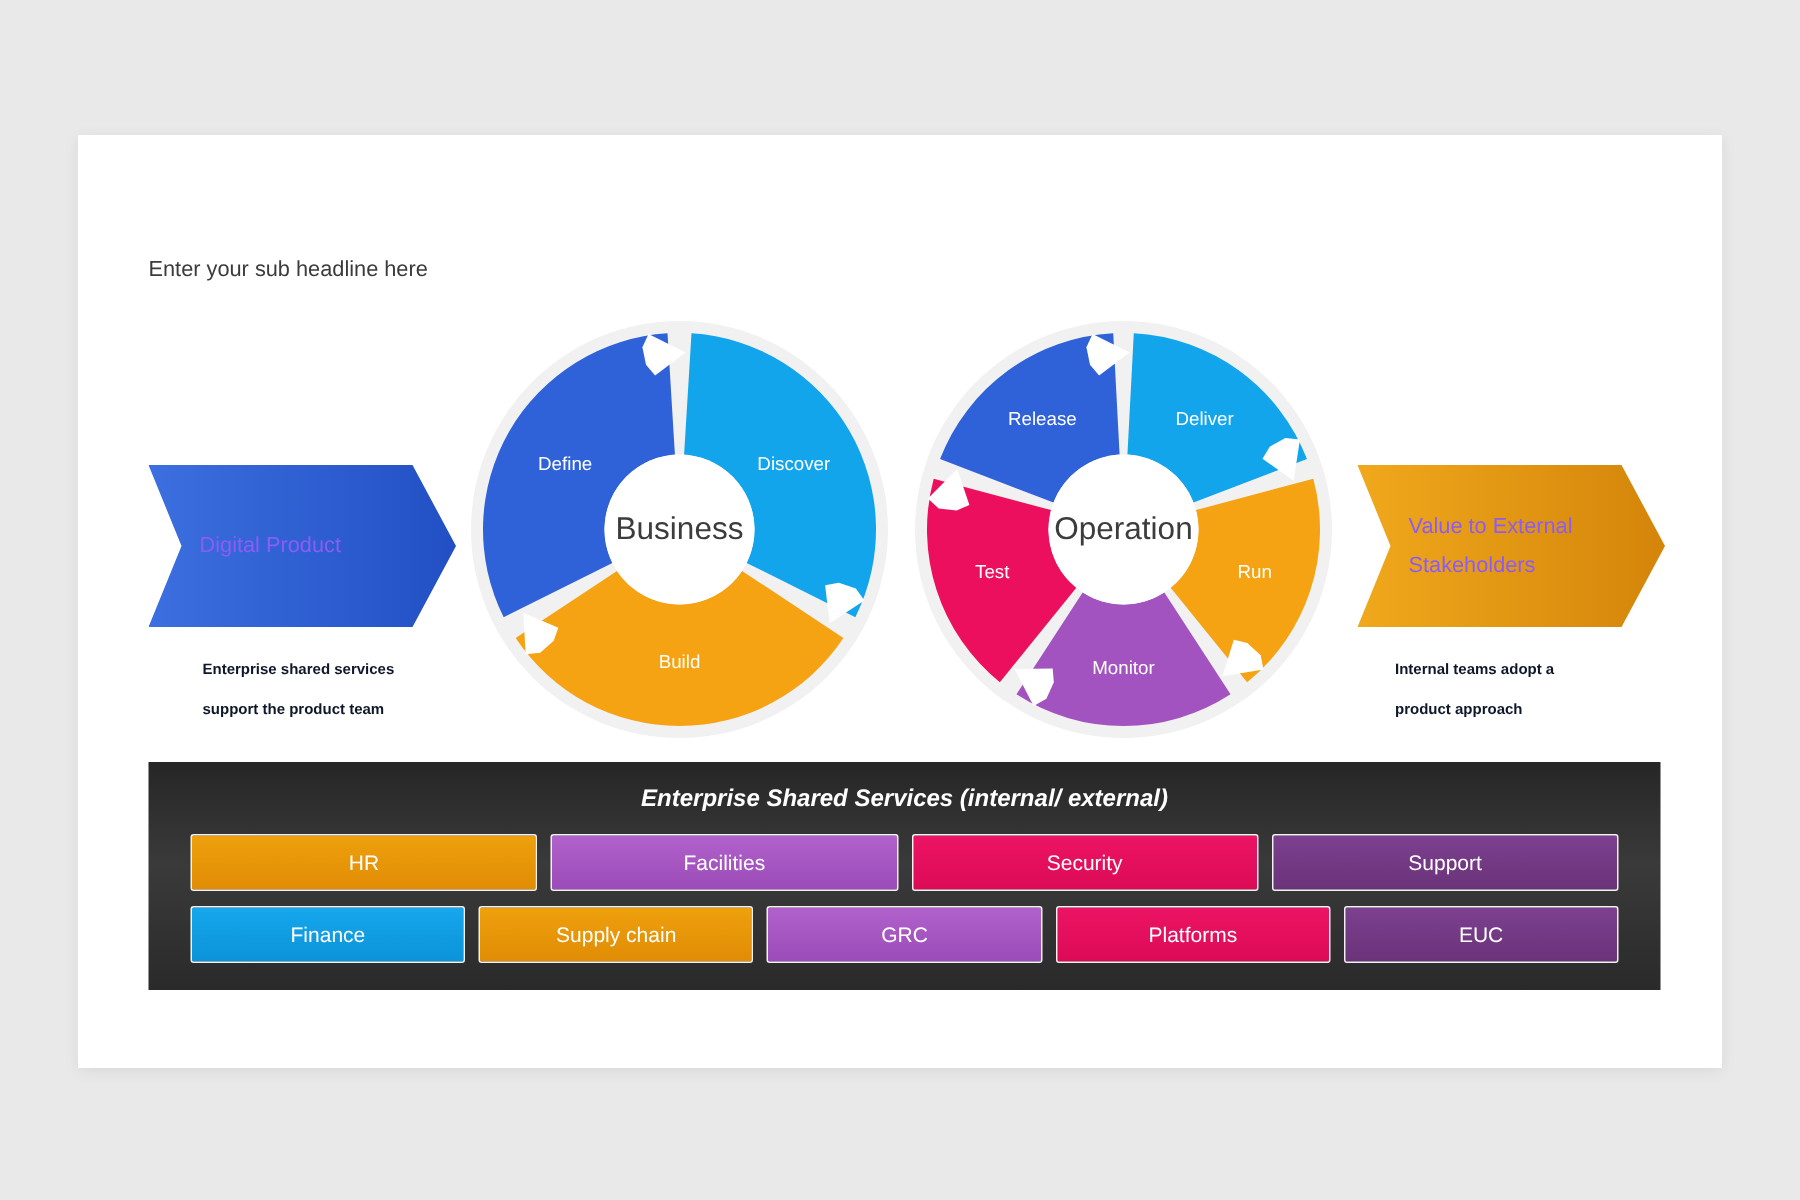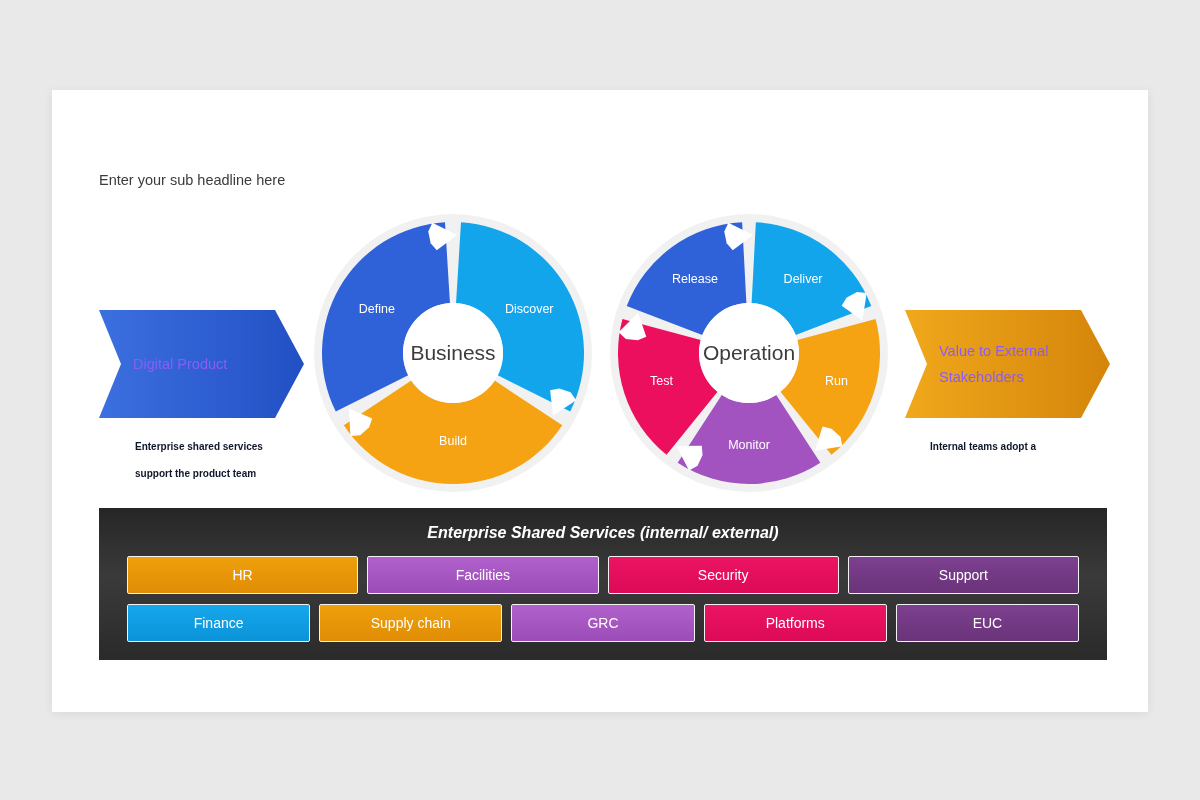--- a/index.html
+++ b/index.html
@@ -125,20 +125,21 @@
       <path d="M0,0 L176,0 L205,54 L176,108 L0,108 L22,54 Z" fill="url(#gR)"></path>
     </svg>
     <div class="chev-label">
       <div>Value to External</div>
       <div>Stakeholders</div>
     </div>
   </div>
 
   <div class="side-note" id="note-right">
     <div>Internal teams adopt a</div>
+    <div>product approach</div>
   </div>
 
   <div class="wheel" id="wheel-business">
     <svg viewBox="0 0 290 290">
       <circle cx="145" cy="145" r="139" fill="#f1f1f1"></circle>
       <g class="slices">
           <path d="M152.99735867906625,14.24434140673543 A131,131 0 0 1 262.24864093863346,203.4273583010854 L189.75138967123414,167.30051843552877 A50,50 0 0 0 148.05242697674285,95.09326007890665 Z" fill="#13a5ec"></path>
           <path d="M254.2541835557652,217.28086451864812 A131,131 0 0 1 35.791253413750695,217.34949667454762 L103.3172722953247,172.6143117078426 A50,50 0 0 0 186.70007005945237,172.58811622849166 Z" fill="#f5a213"></path>
           <path d="M27.78809319482589,203.5010162569436 A131,131 0 0 1 137.00264132093363,14.24434140673543 L141.94757302325712,95.09326007890665 A50,50 0 0 0 100.26263099039156,167.32863215913878 Z" fill="#2f62d9"></path>
         </g>

